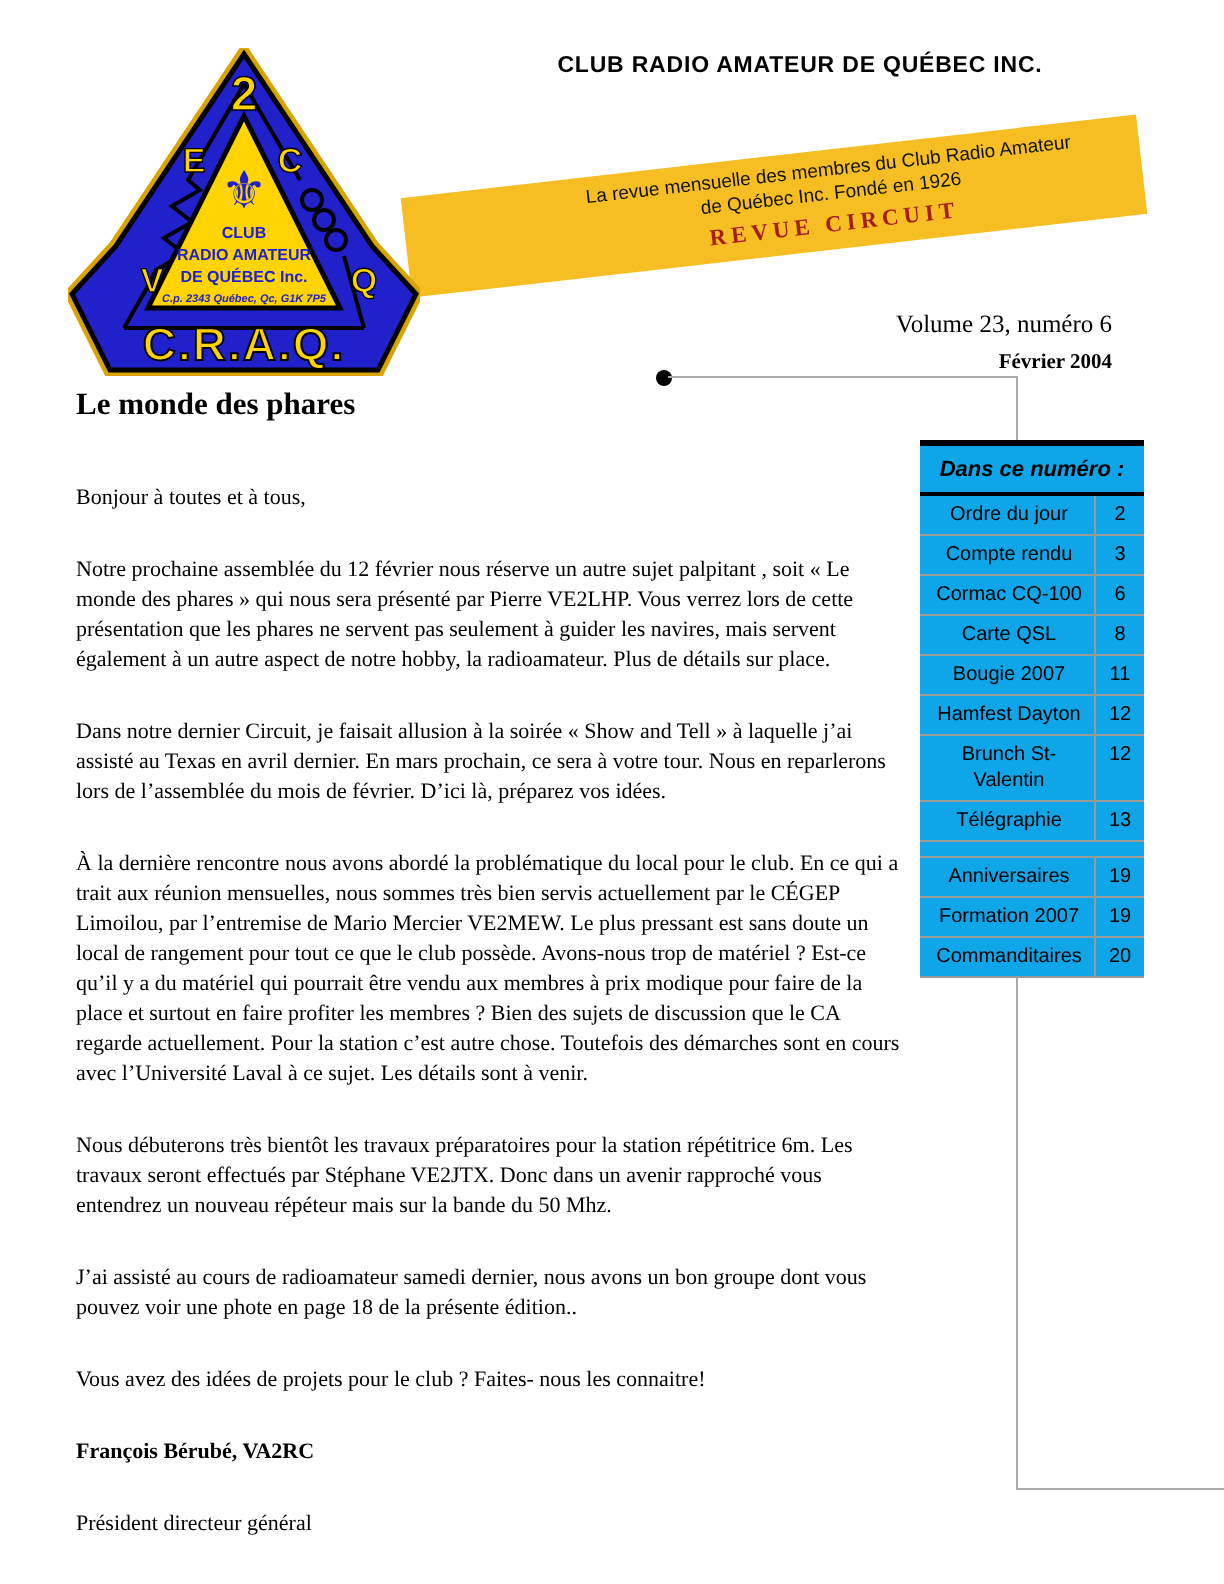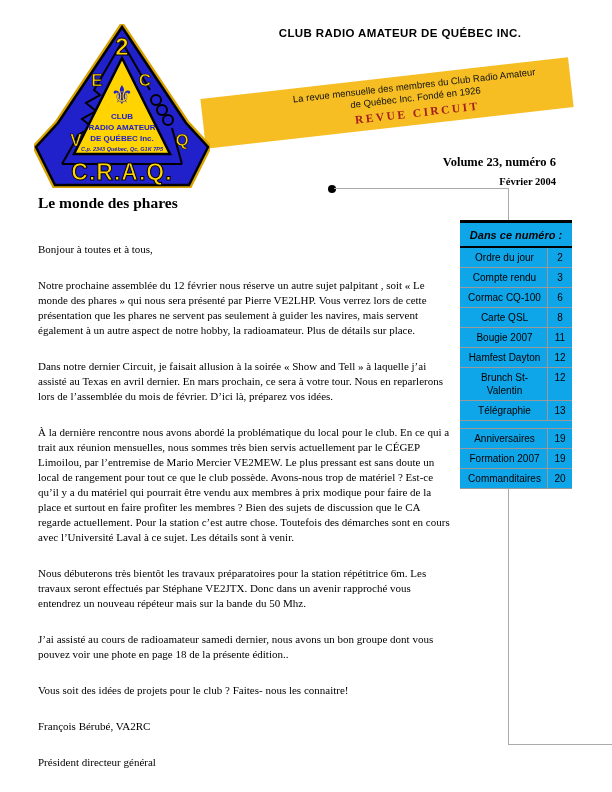--- a/index.html
+++ b/index.html
@@ -38,41 +38,41 @@
     margin-top:3px;
     font-family:"Liberation Serif", serif;
     font-weight:bold;font-size:11.5px;letter-spacing:2.5px;
     color:#A51E1E;
   }
   
   .issue{
     position:absolute;left:356px;top:155px;width:200px;
     text-align:right;
   }
-  .issue-volume{font-weight:bold;font-size:12.5px;}
+  .issue-volume{font-weight:normal;font-size:12.5px;}
   .issue-date{font-weight:bold;font-size:10.5px;margin-top:6px;}
   
   .decor-dot{position:absolute;left:328px;top:185px;width:8px;height:8px;border-radius:50%;background:#000;z-index:0;}
   .decor-hline-top{position:absolute;left:334px;top:188px;width:175px;height:1px;background:#aaa;z-index:0;}
   .decor-vline{position:absolute;left:508px;top:188px;width:1px;height:557px;background:#aaa;z-index:0;}
   .decor-hline-bottom{position:absolute;left:508px;top:744px;width:104px;height:1px;background:#aaa;z-index:0;}
   
   .logo{position:absolute;left:34px;top:24px;z-index:2;}
   .logo text{font-family:"Liberation Sans", sans-serif;}
   
   .article{position:absolute;left:38px;top:194px;width:416px;z-index:1;}
   .article h1{
     font-family:"Liberation Serif", serif;
     font-size:15.5px;font-weight:bold;margin:0 0 30px 0;
   }
   .article p{
     font-size:11px;line-height:15px;margin:0 0 21px 0;
     font-family:"Liberation Serif", serif;
   }
-  .article p.sig-name{}
+  .article p.sig-name{font-weight:bold;}
   .article p.sig-title{margin-bottom:12px;}
   
   .toc{
     position:absolute;left:460px;top:220px;width:112px;
     background:#0ea5e9;z-index:2;
     border-top:3.5px solid #000;
     font-family:"Liberation Sans", sans-serif;
   }
   .toc-title{
     text-align:center;
@@ -146,21 +146,21 @@
   <div class="decor-hline-bottom"></div>
 
   <div class="article">
     <h1>Le monde des phares</h1>
     <p>Bonjour à toutes et à tous,</p>
     <p>Notre prochaine assemblée du 12 février nous réserve un autre sujet palpitant , soit « Le monde des phares » qui nous sera présenté par Pierre VE2LHP. Vous verrez lors de cette présentation que les phares ne servent pas seulement à guider les navires, mais servent également à un autre aspect de notre hobby,  la radioamateur. Plus de détails sur place.</p>
     <p>Dans notre dernier Circuit, je faisait allusion à la soirée « Show and Tell » à laquelle j’ai assisté au Texas en avril dernier. En mars prochain, ce sera  à votre tour. Nous en reparlerons lors de l’assemblée du mois de février. D’ici là, préparez vos idées.</p>
     <p>À la dernière rencontre nous avons abordé la problématique du local pour le club. En ce qui a trait aux réunion mensuelles,  nous sommes très bien servis actuellement par le CÉGEP Limoilou, par l’entremise de Mario Mercier VE2MEW. Le plus pressant est sans doute un local de rangement pour tout ce que le club possède.  Avons-nous trop de matériel ? Est-ce qu’il y a du matériel qui pourrait être vendu aux membres à prix modique pour faire de la place et surtout en faire profiter les membres ? Bien des sujets de discussion que le CA regarde actuellement. Pour la station c’est autre chose. Toutefois des démarches sont en cours avec l’Université Laval à ce sujet. Les détails sont à venir.</p>
     <p>Nous débuterons très bientôt les travaux préparatoires pour la station répétitrice 6m. Les travaux seront effectués par Stéphane VE2JTX. Donc dans un avenir rapproché vous entendrez un nouveau répéteur mais sur la bande du 50 Mhz.</p>
     <p>J’ai assisté au cours de radioamateur samedi dernier, nous avons un bon groupe dont vous pouvez voir une phote en page 18 de la présente édition..</p>
-    <p>Vous soit des idées de projets pour le club ? Faites- nous les connaitre!</p>
+    <p>Vous avez des idées de projets pour le club ? Faites- nous les connaitre!</p>
     <p class="sig-name">François Bérubé, VA2RC</p>
     <p class="sig-title">Président directeur général</p>
   </div>
 
   <div class="toc">
     <div class="toc-title">Dans ce numéro :</div>
     <div class="toc-row">
       <div class="toc-label">Ordre du jour</div>
       <div class="toc-page">2</div>
     </div>

